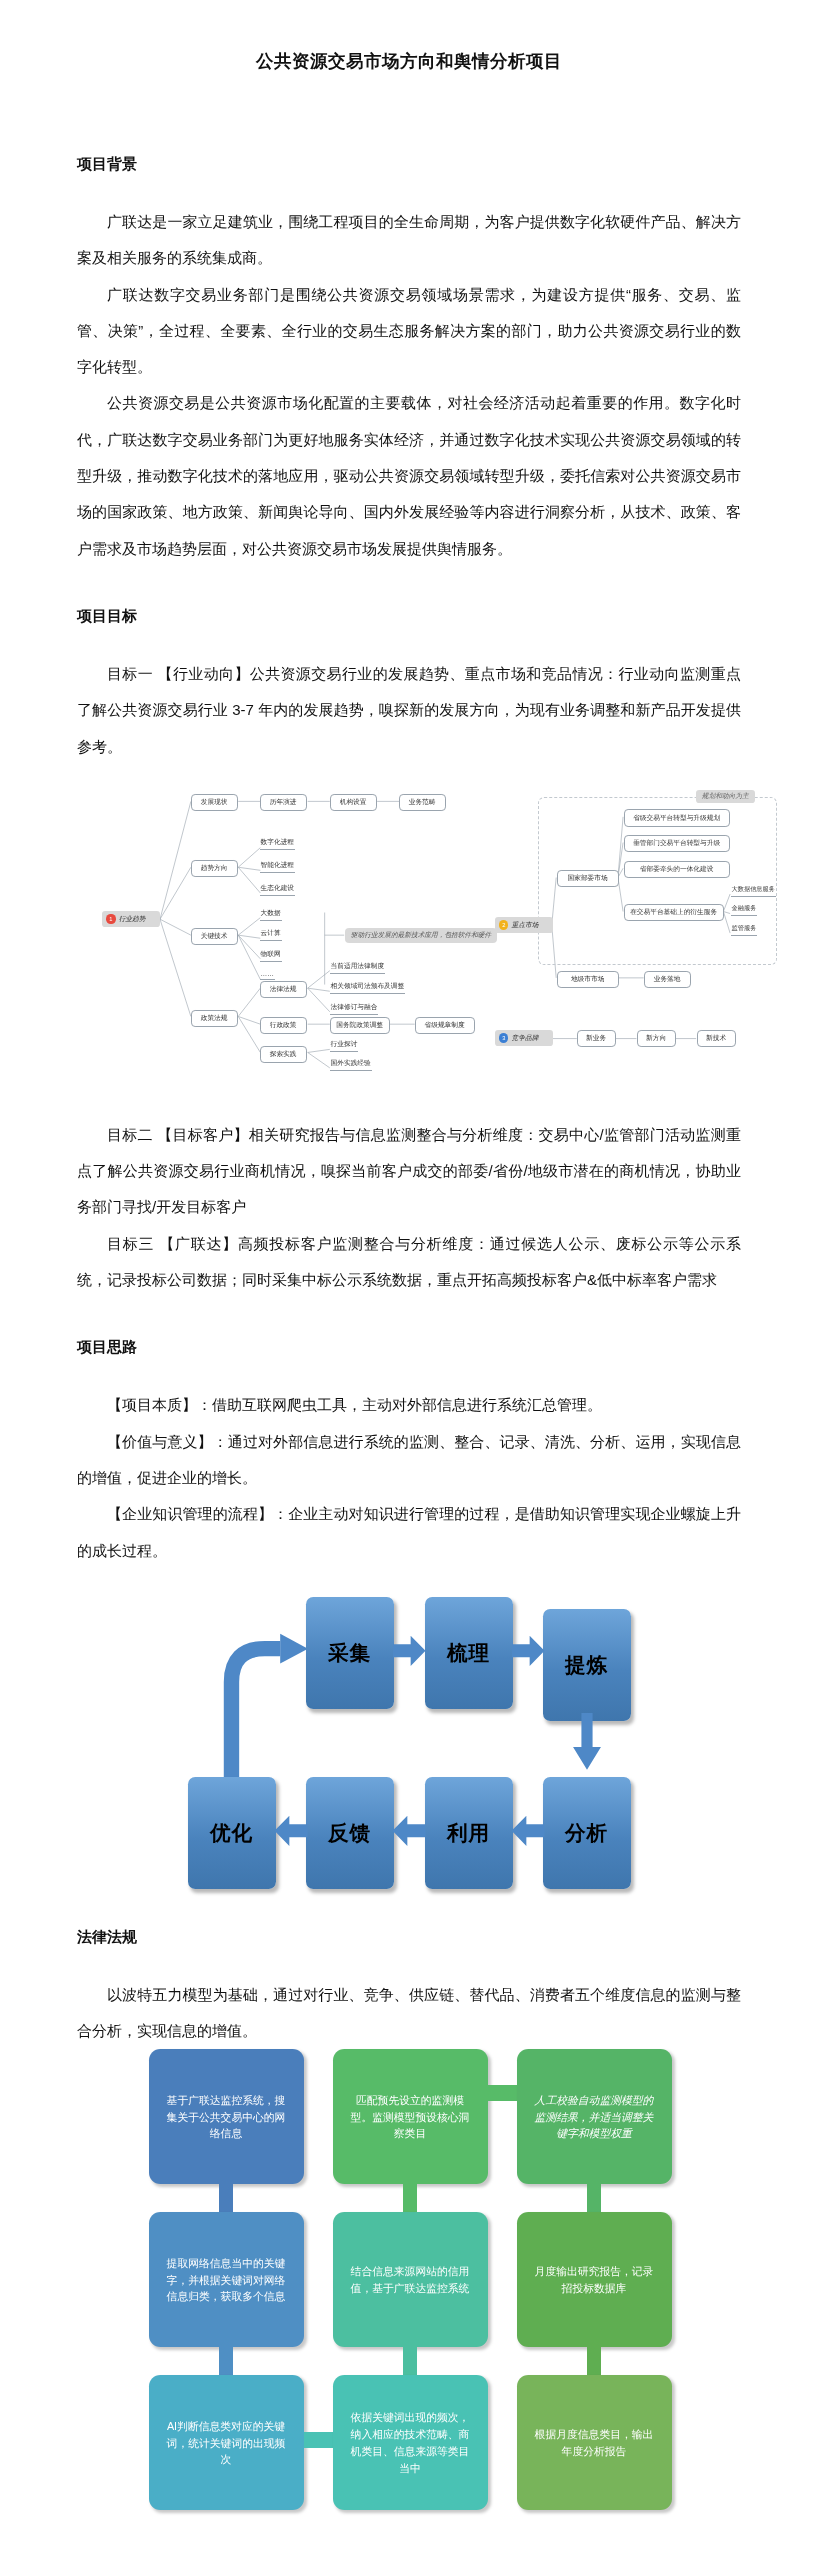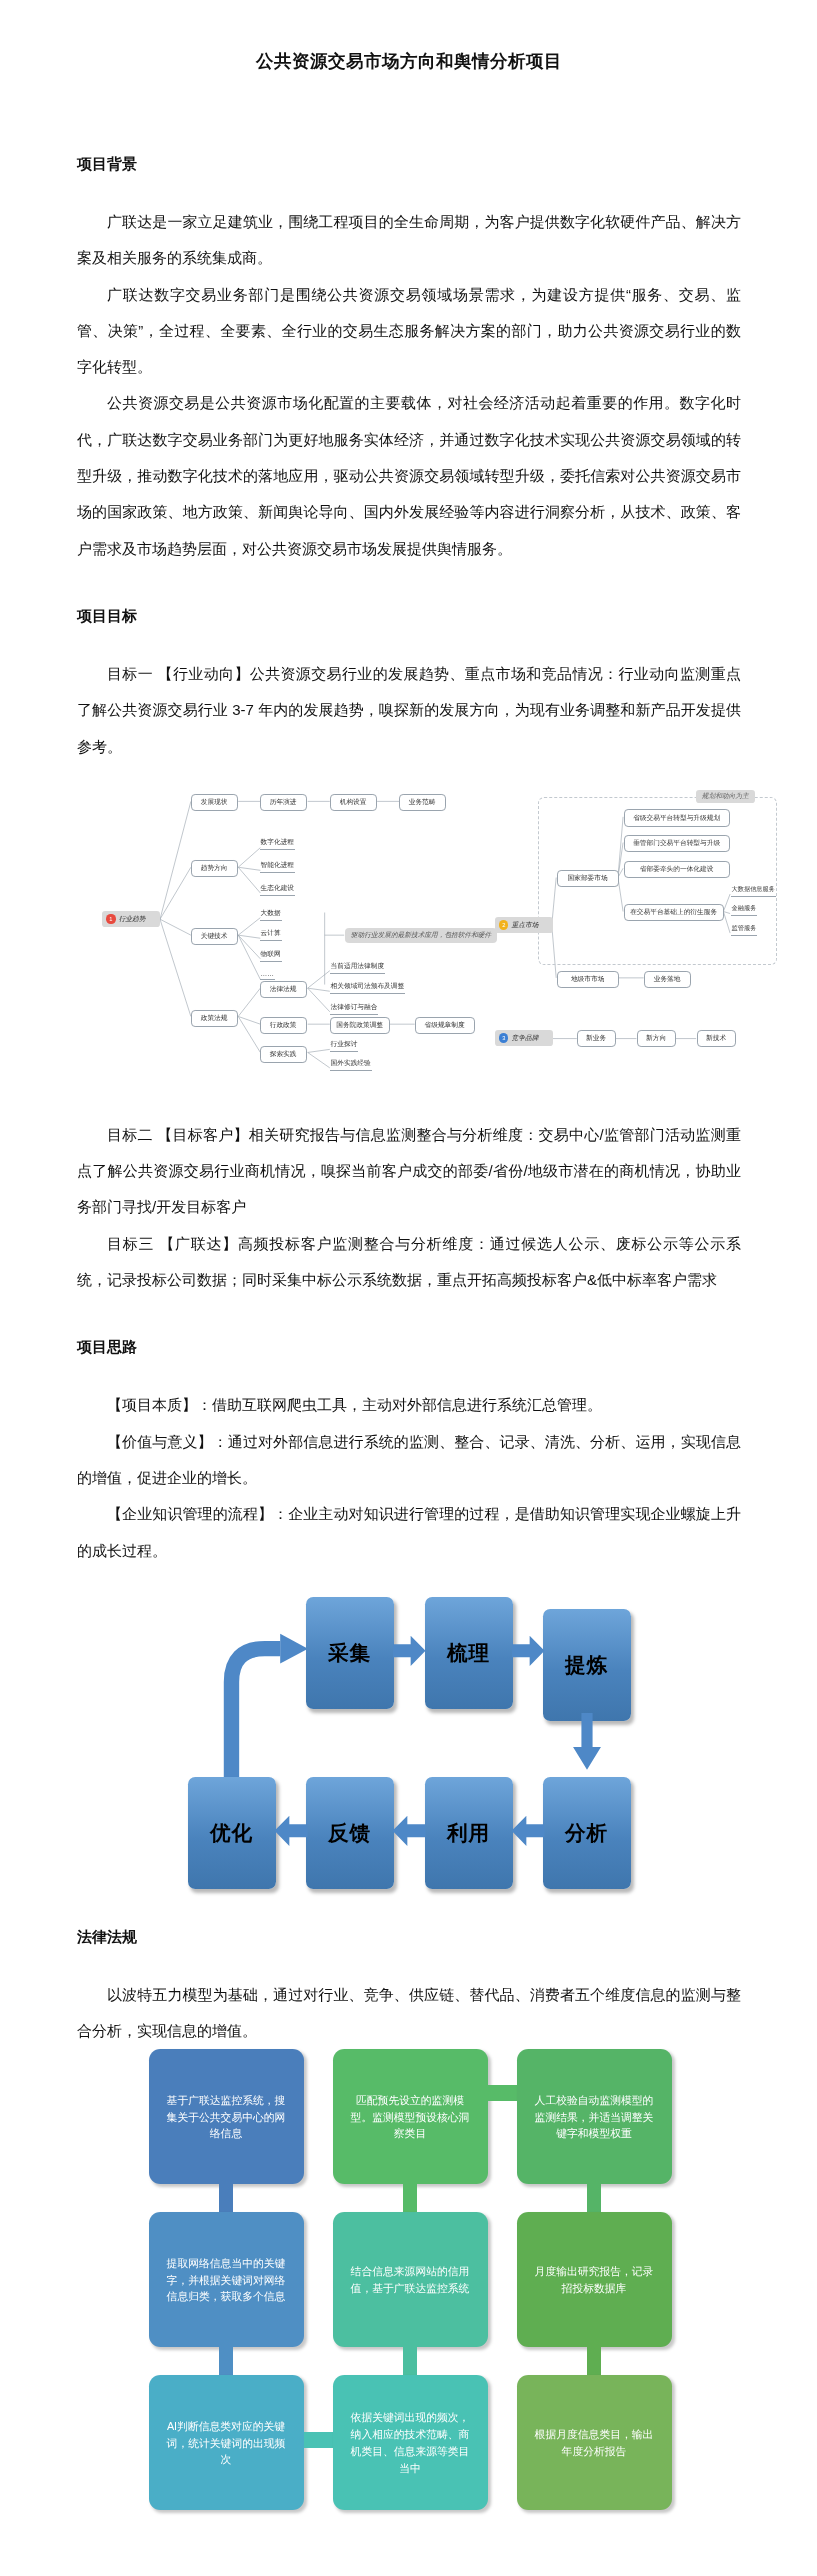--- a/index.html
+++ b/index.html
@@ -44,21 +44,21 @@
   .loop-arrow { position:absolute; left:5.2px; top:28px; }
 
   
   .km-title { font-size:15.5px; font-weight:bold; text-align:center; margin:46px 0 31px; }
   .km-grid { display:grid; width:521px; margin:0 auto;
              grid-template-columns:155px 29px 155px 29px 155px;
              grid-template-rows:135px 28px 135px 28px 135px; }
   .km-box { border-radius:11.3px; color:#fff; font-size:10.8px; line-height:1.55; text-align:center;
             display:flex; align-items:center; justify-content:center; padding:9.3px 13.4px;
             box-sizing:border-box; box-shadow:2.1px 2.6px 3.1px rgba(0,0,0,.22); }
-  .kb0{background:#4a7ebb;} .kb1{background:#57bb68;} .kb2{background:#55b467;}
+  .kb0{background:#4a7ebb;} .kb1{background:#57bb68;} .kb2{background:#55b467;font-style:italic;}
   .kb3{background:#4f8fc4;} .kb4{background:#4cbfa0;} .kb5{background:#5fae51;}
   .kb6{background:#4aaec7;} .kb7{background:#49c2b4;} .kb8{background:#78b45a;}
   .km-vconn { width:13.4px; height:100%; margin:0 auto; }
   .km-hconn { width:100%; height:15.5px; }
 </style>
 </head>
 <body>
 
 <div class="page">
 

